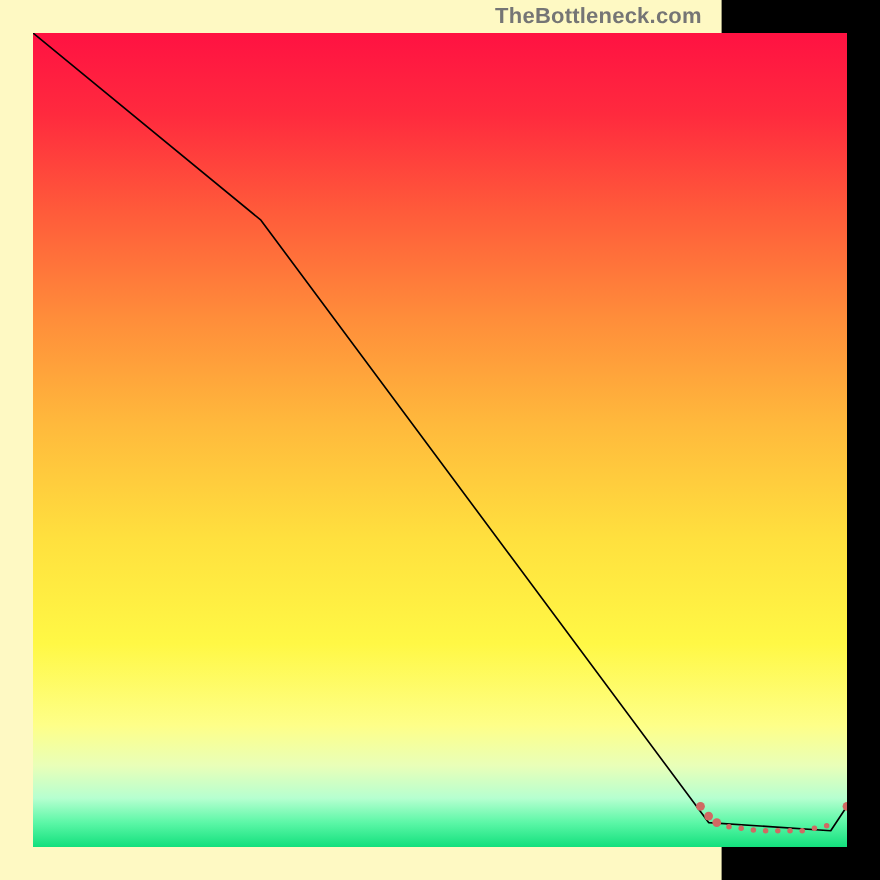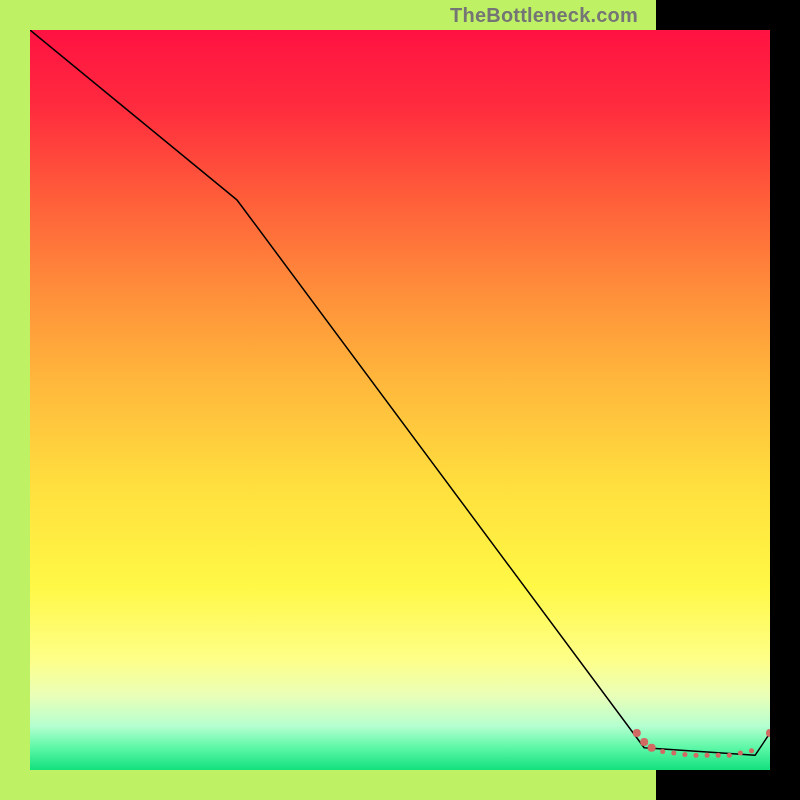--- a/index.html
+++ b/index.html
@@ -1,21 +1,21 @@
 <!DOCTYPE html>
 <html><head>
 <meta charset="utf-8">
 <style>
   * { margin: 0; padding: 0; box-sizing: border-box; }
   html, body { width: 800px; height: 800px; background: #000; overflow: hidden; }
   .frame {
     position: relative;
     width: 656px;
     height: 800px;
-    background: #bef264;
+    background: #fef9c3;
   }
   .watermark {
     position: absolute;
     top: 4px;
     right: 18px;
     font-family: Arial, sans-serif;
     font-size: 20px;
     font-weight: bold;
     color: #757575;
     letter-spacing: 0.2px;

